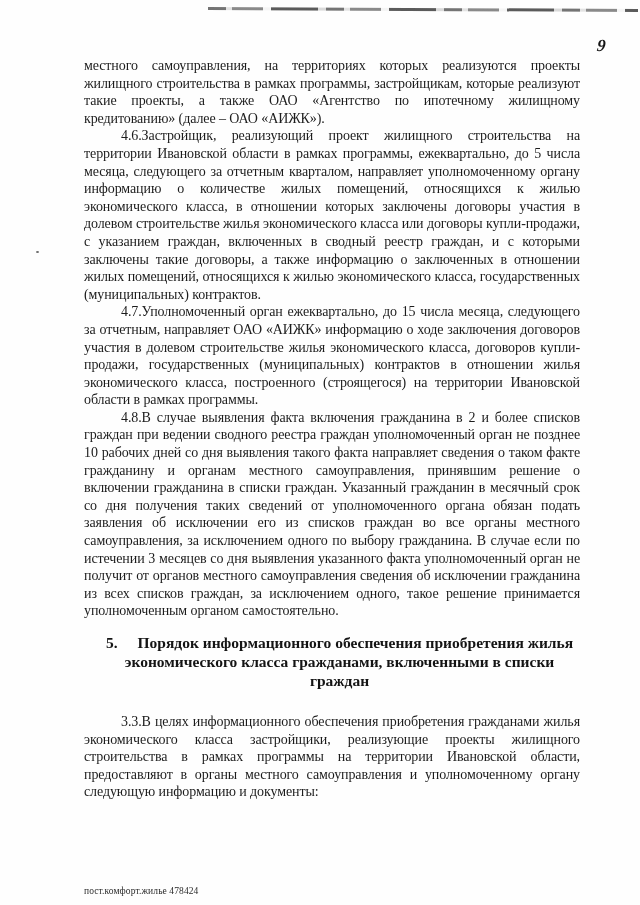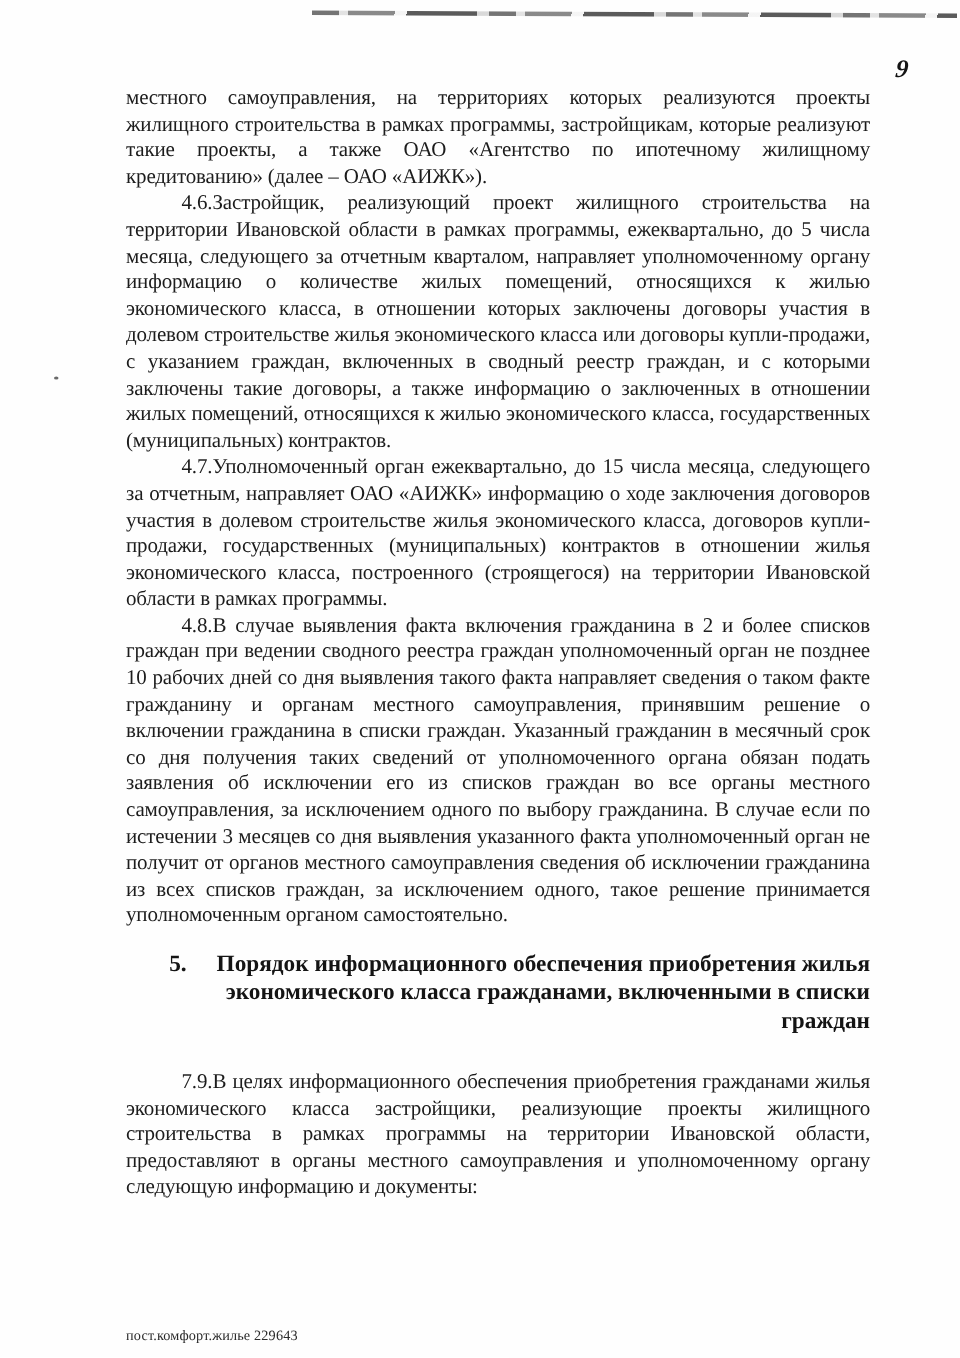--- a/index.html
+++ b/index.html
@@ -64,21 +64,21 @@
     letter-spacing: -0.1px;
     text-indent: 37px;
   }
   .body-par.no-indent {
     text-indent: 0;
   }
   .clause-num {
   }
   .section-heading {
     margin: 13px 0 23px 15px;
-    text-align: right;
+    text-align: center;
     font-size: 15.5px;
     line-height: 19px;
     font-weight: bold;
     color: #141414;
   }
   .section-heading .clause-num {
     margin-right: 20px;
   }
   .footer-stamp {
     position: absolute;
@@ -104,19 +104,19 @@
     <p class="body-par no-indent">местного самоуправления, на территориях которых реализуются проекты жилищного строительства в рамках программы, застройщикам, которые реализуют такие проекты, а также ОАО «Агентство по ипотечному жилищному кредитованию» (далее – ОАО «АИЖК»).</p>
 
     <p class="body-par"><span class="clause-num">4.6.</span><span>Застройщик, реализующий проект жилищного строительства на территории Ивановской области в рамках программы, ежеквартально, до 5 числа месяца, следующего за отчетным кварталом, направляет уполномоченному органу информацию о количестве жилых помещений, относящихся к жилью экономического класса, в отношении которых заключены договоры участия в долевом строительстве жилья экономического класса или договоры купли-продажи, с указанием граждан, включенных в сводный реестр граждан, и с которыми заключены такие договоры, а также информацию о заключенных в отношении жилых помещений, относящихся к жилью экономического класса, государственных (муниципальных) контрактов.</span></p>
 
     <p class="body-par"><span class="clause-num">4.7.</span><span>Уполномоченный орган ежеквартально, до 15 числа месяца, следующего за отчетным, направляет ОАО «АИЖК» информацию о ходе заключения договоров участия в долевом строительстве жилья экономического класса, договоров купли-продажи, государственных (муниципальных) контрактов в отношении жилья экономического класса, построенного (строящегося) на территории Ивановской области в рамках программы.</span></p>
 
     <p class="body-par"><span class="clause-num">4.8.</span><span>В случае выявления факта включения гражданина в 2 и более списков граждан при ведении сводного реестра граждан уполномоченный орган не позднее 10 рабочих дней со дня выявления такого факта направляет сведения о таком факте гражданину и органам местного самоуправления, принявшим решение о включении гражданина в списки граждан. Указанный гражданин в месячный срок со дня получения таких сведений от уполномоченного органа обязан подать заявления об исключении его из списков граждан во все органы местного самоуправления, за исключением одного по выбору гражданина. В случае если по истечении 3 месяцев со дня выявления указанного факта уполномоченный орган не получит от органов местного самоуправления сведения об исключении гражданина из всех списков граждан, за исключением одного, такое решение принимается уполномоченным органом самостоятельно.</span></p>
 
     <h2 class="section-heading"><span class="clause-num">5.</span><span>Порядок информационного обеспечения приобретения жилья экономического класса гражданами, включенными в списки граждан</span></h2>
 
-    <p class="body-par"><span class="clause-num">7.9.</span><span>В целях информационного обеспечения приобретения гражданами жилья экономического класса застройщики, реализующие проекты жилищного строительства в рамках программы на территории Ивановской области, предоставляют в органы местного самоуправления и уполномоченному органу следующую информацию и документы:</span></p>
+    <p class="body-par"><span class="clause-num">3.3.</span><span>В целях информационного обеспечения приобретения гражданами жилья экономического класса застройщики, реализующие проекты жилищного строительства в рамках программы на территории Ивановской области, предоставляют в органы местного самоуправления и уполномоченному органу следующую информацию и документы:</span></p>
 
   </div>
 
-  <div class="footer-stamp">пост.комфорт.жилье 229643</div>
+  <div class="footer-stamp">пост.комфорт.жилье 478424</div>
 
 </div>
 
 </body></html>

